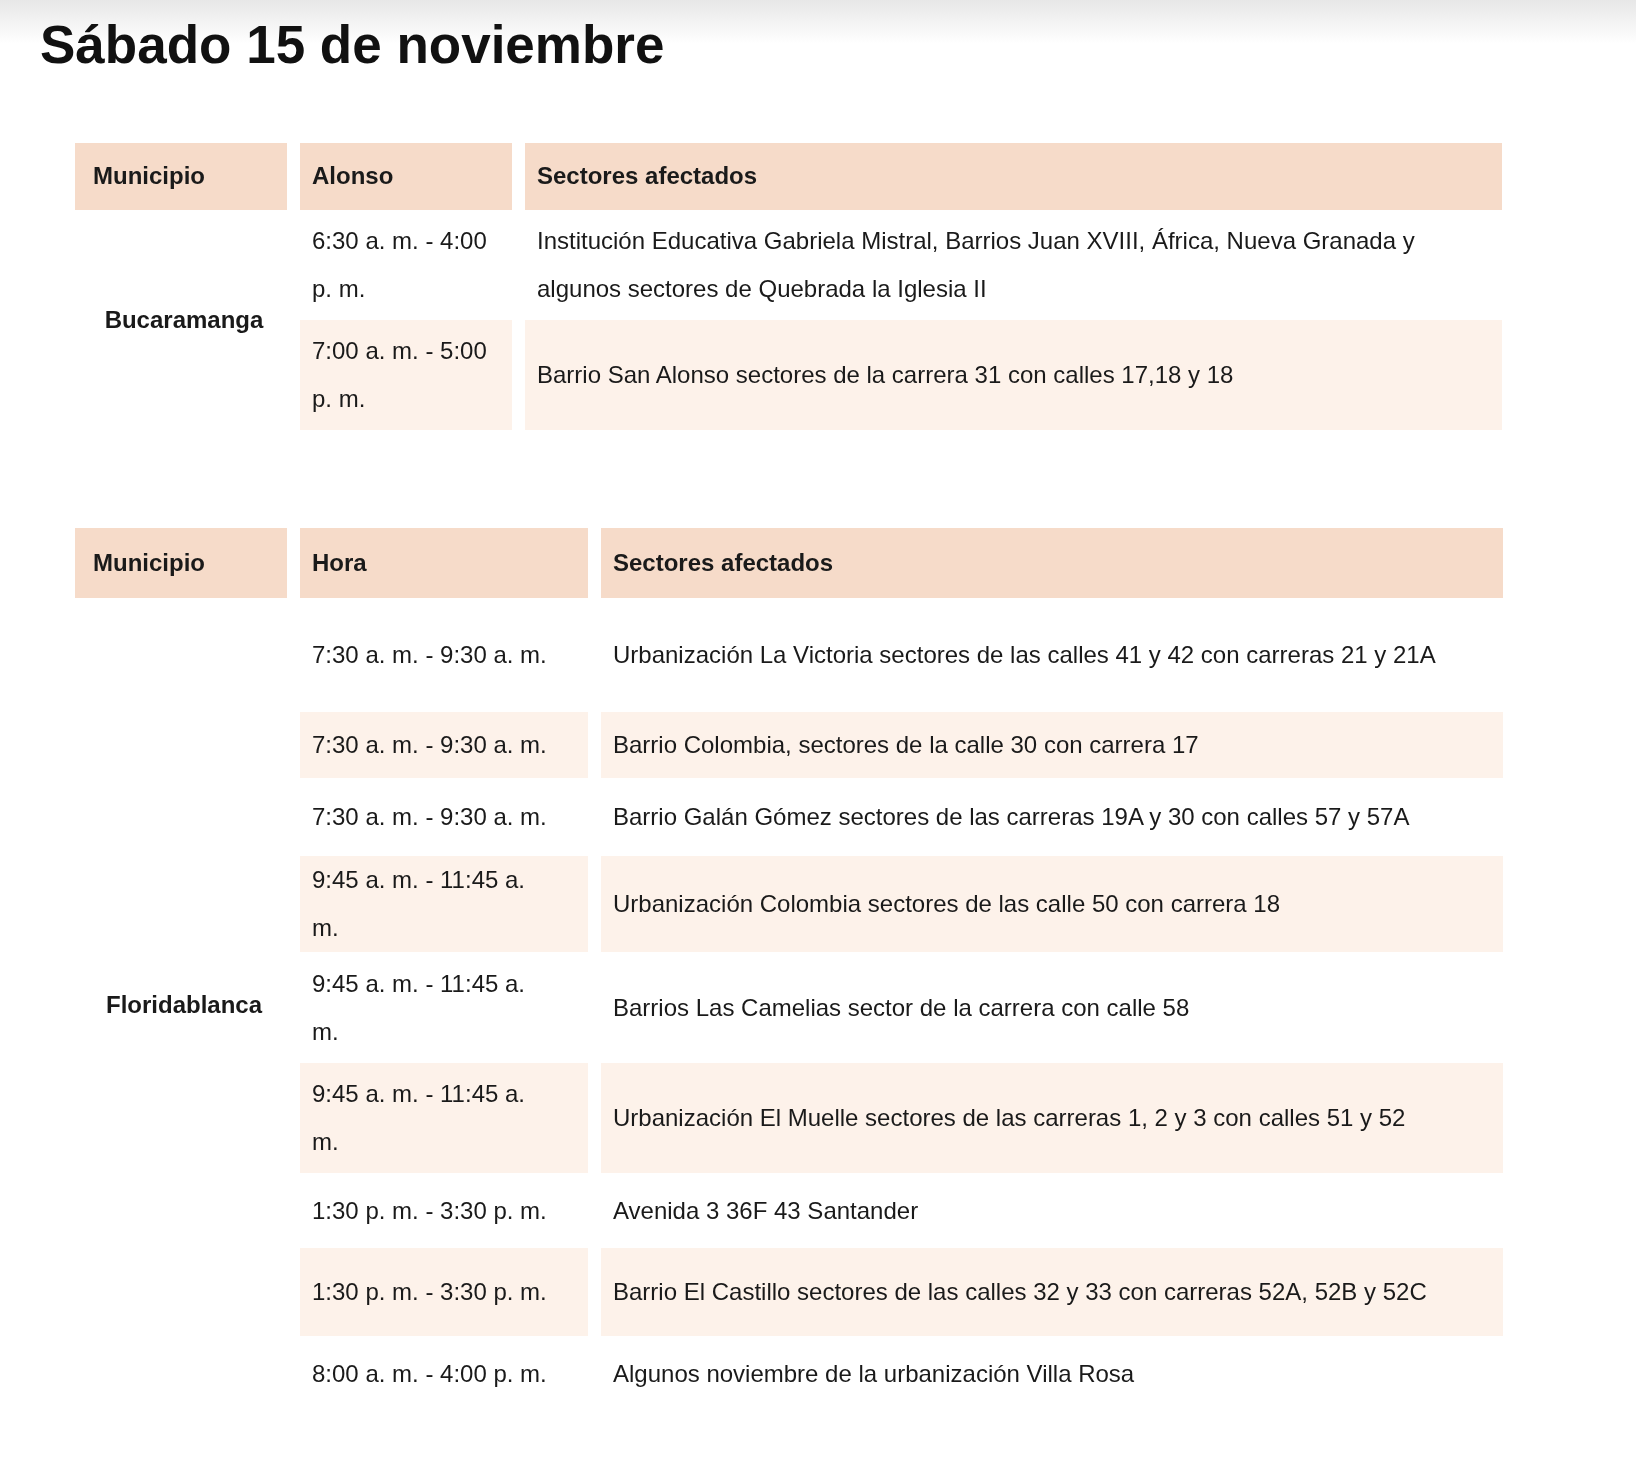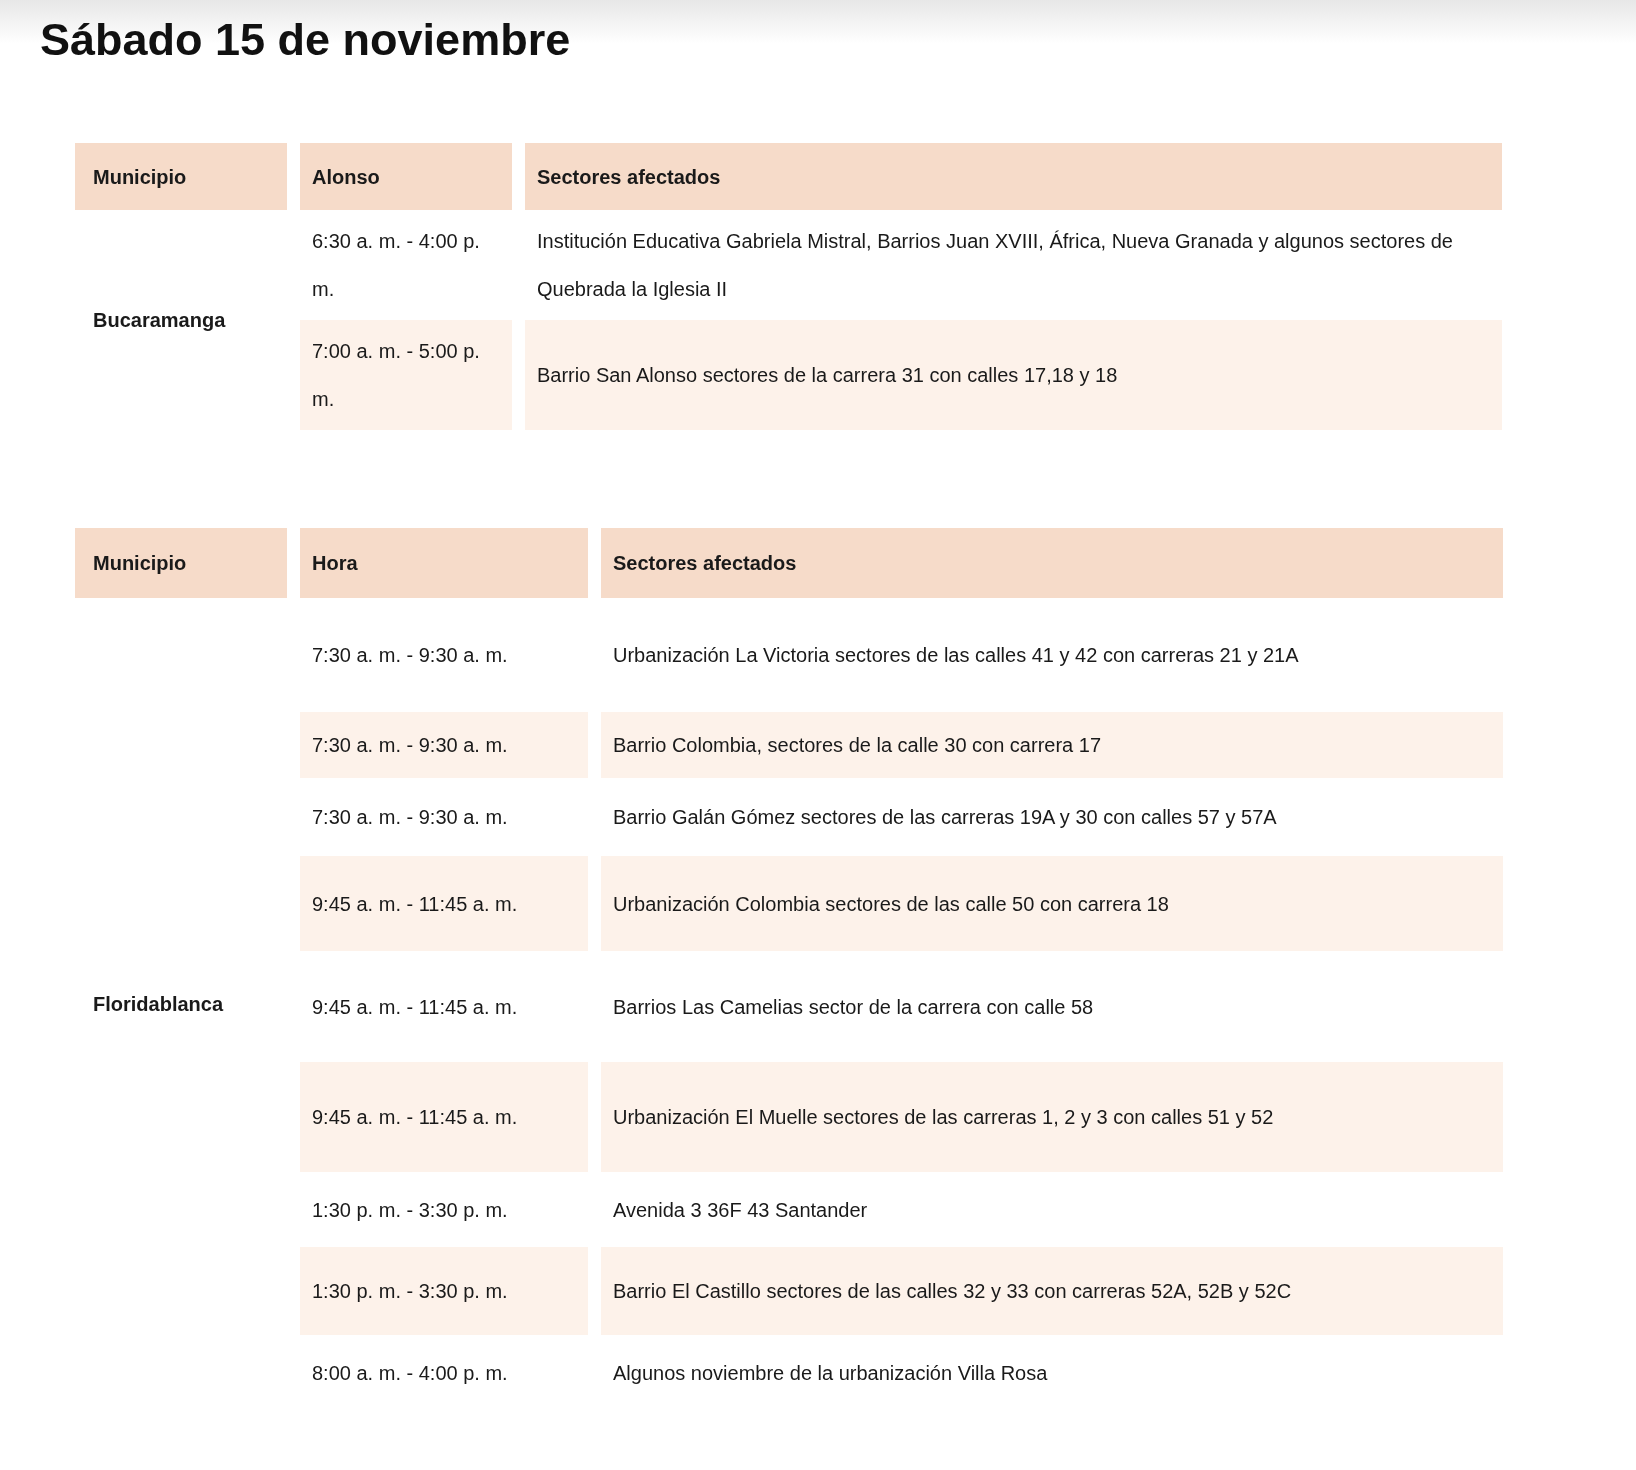--- a/index.html
+++ b/index.html
@@ -21,21 +21,21 @@
     width: 100%;
     height: 44px;
     background: linear-gradient(to bottom, var(--gradient_top, #e7e7e7), #ffffff);
     pointer-events: none;
   }
   h1.page-title {
     position: absolute;
     left: 40px;
     top: 14px;
     margin: 0;
-    font-size: 45px;
+    font-size: 53px;
     font-weight: 700;
     letter-spacing: 0px;
     color: var(--title, #111111);
   }
   table.sched {
     position: absolute;
     left: 62px;
     border-collapse: separate;
     border-spacing: 13px 0;
     table-layout: fixed;
@@ -44,38 +44,39 @@
   table.t2 { top: 528px; width: 1454px; }
 
   .t1 col.c1 { width: 212px; }
   .t1 col.c2 { width: 212px; }
   .t1 col.c3 { width: 977px; }
   .t2 col.c1 { width: 212px; }
   .t2 col.c2 { width: 288px; }
   .t2 col.c3 { width: 902px; }
 
   th, td {
-    font-size: 20px;
+    font-size: 24px;
     vertical-align: middle;
     padding: 0 12px;
     text-align: left;
     font-weight: 400;
   }
   th {
     background: var(--header_bg, #f6dbc9);
     font-weight: 700;
     line-height: 1.2;
   }
   th.first, td.muni { padding-left: 18px; }
 
   td.time, td.sect { line-height: 48px; margin-top: 44px; }
   td.muni {
     font-weight: 700;
     background: transparent;
     line-height: 1.3;
+    text-align: center;
   }
   
   .t2 td.time { padding-right: 36px; }
 
   tr.shaded td.time, tr.shaded td.sect {
     background: var(--row_alt_bg, #fdf2ea);
   }
 
   .t1 thead tr { height: 67px; }
   .t1 tbody tr { height: 110px; }

